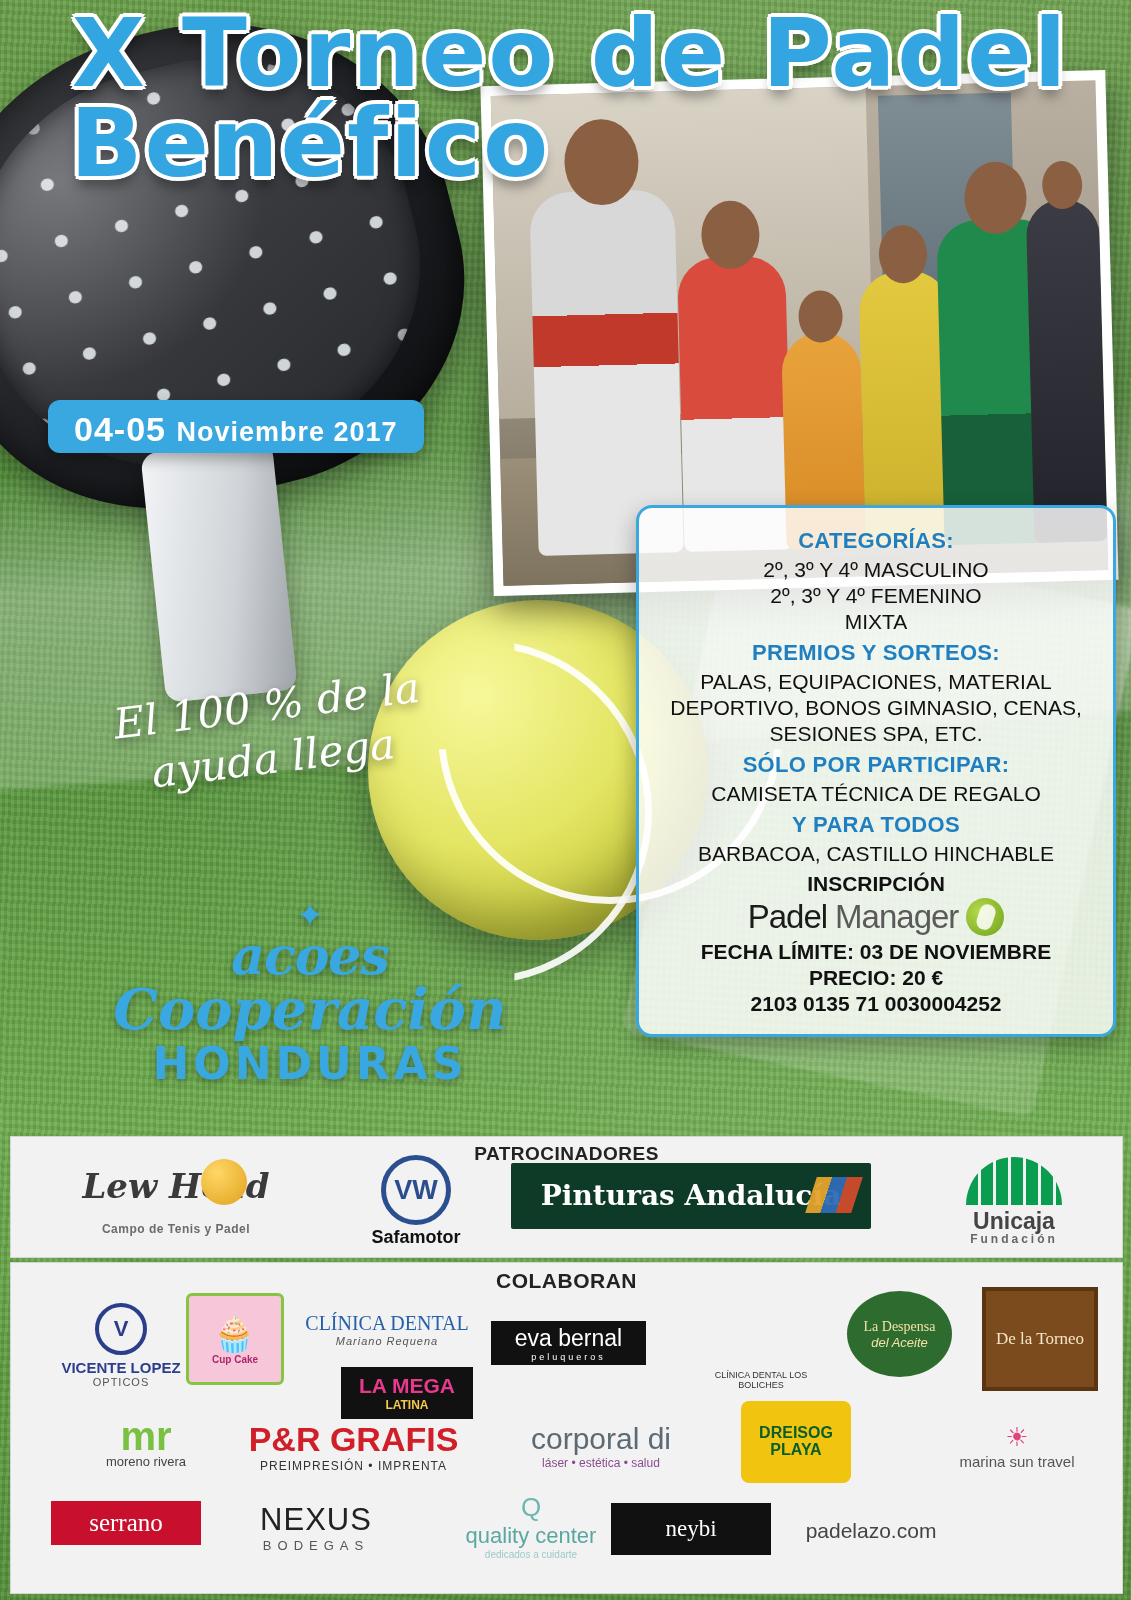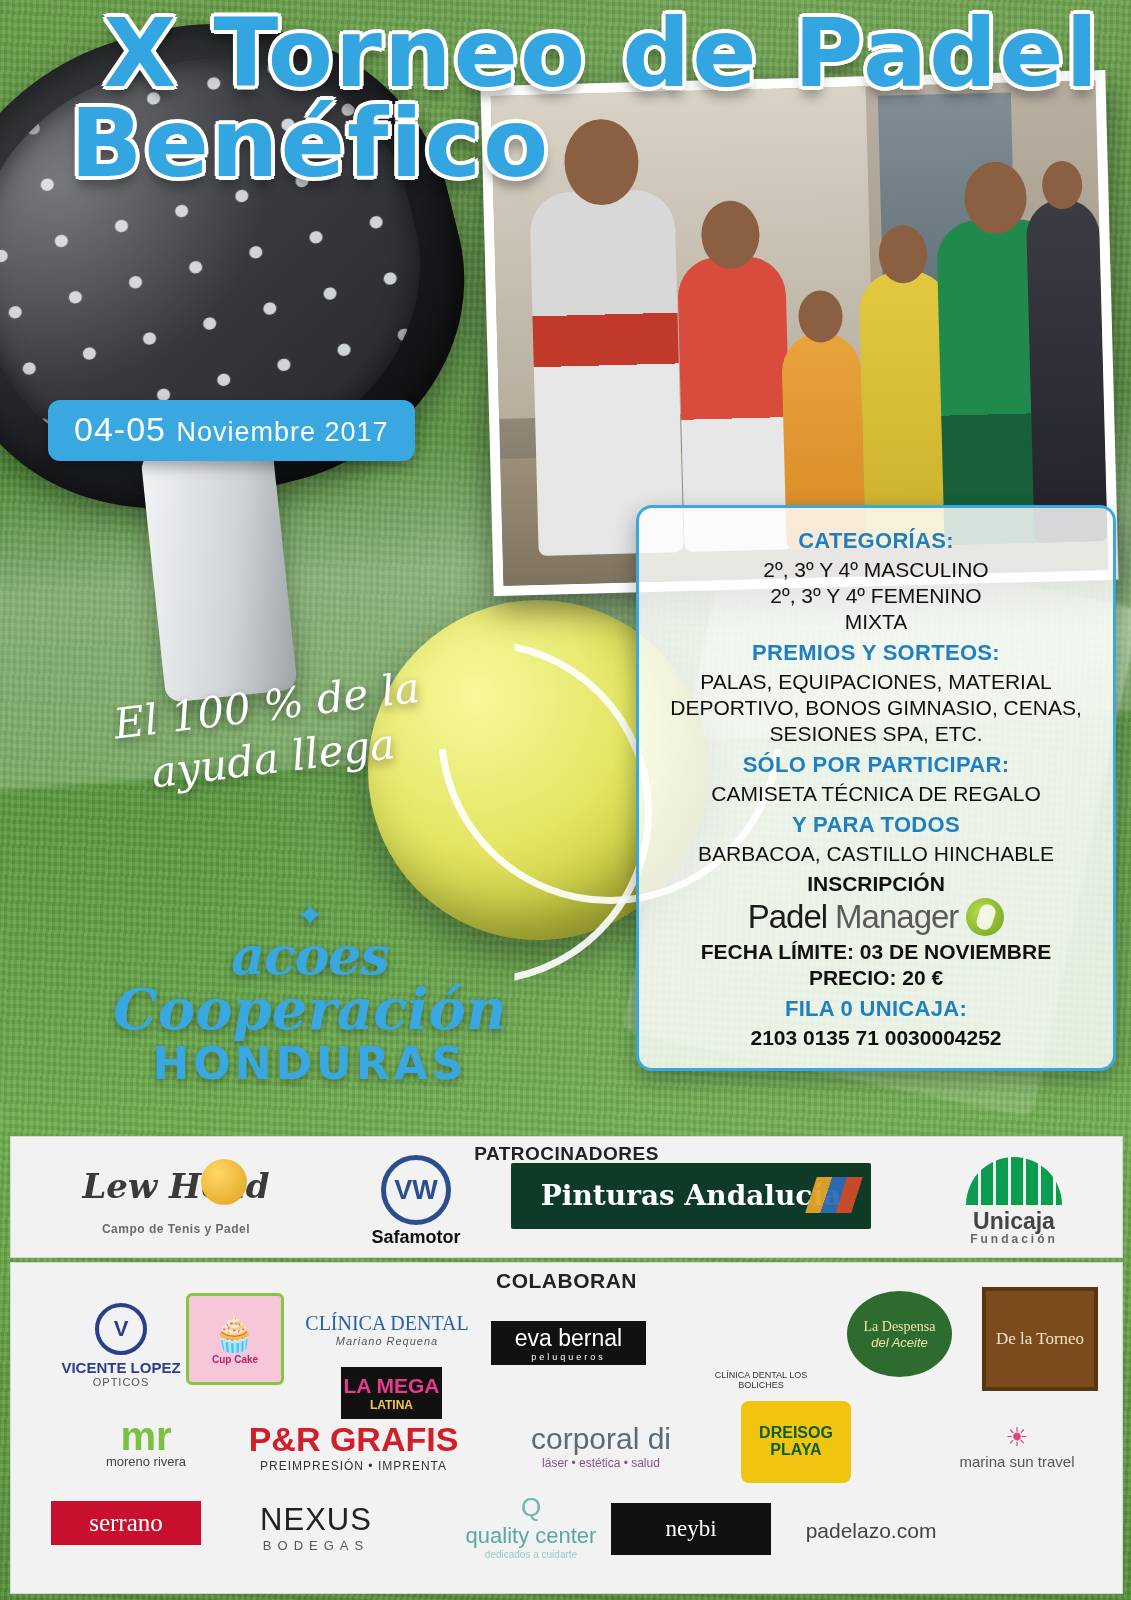--- a/index.html
+++ b/index.html
@@ -50,26 +50,26 @@
   
   .headline{position:absolute;left:40px;top:8px;width:1060px;text-align:center;z-index:6;pointer-events:none;}
   .headline .l1,.headline .l2{
      font-family:"DejaVu Sans",sans-serif;font-weight:bold;color:#33a5e0;
      letter-spacing:2px;line-height:.95;
      text-shadow:
         -3px -3px 0 #fff, 3px -3px 0 #fff, -3px 3px 0 #fff, 3px 3px 0 #fff,
         0 -4px 0 #fff, 0 4px 0 #fff, -4px 0 0 #fff, 4px 0 0 #fff,
         0 10px 12px rgba(0,0,0,.35);
   }
-  .headline .l1{font-size:95px;text-align:right;}
+  .headline .l1{font-size:95px;}
   .headline .l2{font-size:95px;text-align:left;margin-left:30px;}
 
   
   .date-badge{position:absolute;left:48px;top:400px;background:#3aa8e0;color:#fff;
-     border-radius:12px;padding:10px 26px 12px;font-size:34px;font-weight:normal;
+     border-radius:12px;padding:10px 26px 4px;font-size:34px;font-weight:bold;
      box-shadow:0 6px 14px rgba(0,0,0,.3);z-index:6;letter-spacing:1px;}
   .date-badge .sm{font-size:27px;}
 
   
   .photo{position:absolute;left:487px;top:78px;width:605px;height:490px;
      background:#fff;padding:10px;transform:rotate(-1.5deg);
      box-shadow:0 14px 34px rgba(0,0,0,.45);z-index:5;}
   .photo .img{width:100%;height:100%;position:relative;overflow:hidden;
      background:linear-gradient(180deg,#b9b0a2 0%,#a79c8c 45%,#8d8373 70%,#6d6457 100%);}
   .photo .wall{position:absolute;left:0;top:0;width:62%;height:66%;
@@ -232,21 +232,20 @@
   <div class="t">BARBACOA, CASTILLO HINCHABLE</div>
 
   <div class="t" style="font-weight:bold;margin-top:6px">INSCRIPCIÓN</div>
   <div class="pm">
     <span class="p1">Padel</span>
       <span class="p2">Manager</span>
     <span class="dot"></span>
   </div>
   <div class="t" style="font-weight:bold">FECHA LÍMITE: 03 DE NOVIEMBRE</div>
   <div class="t" style="font-weight:bold">PRECIO: 20 €</div>
-  <div class="h">FILA 0 UNICAJA:</div>
   <div class="t" style="font-weight:bold">2103 0135 71 0030004252</div>
 </div>
 
 <div class="band band1">
   <div class="band-title">PATROCINADORES</div>
 
   <div class="logo lh">
     <div class="circle"></div>
     <div class="n">Lew Hoad</div>
     <div class="s">Campo de Tenis y Padel</div>
@@ -299,21 +298,21 @@
 
   <div class="c-logo" style="left:836px;top:28px;width:105px;height:86px;border-radius:50%;background:#2e6b2e;color:#f2e3a8">
     <div style="font-size:14px;font-family:'Liberation Serif',serif">La Despensa</div>
     <div style="font-size:13px;font-style:italic">del Aceite</div>
   </div>
 
   <div class="c-logo" style="right:24px;top:24px;width:108px;height:96px;background:#7b4a1d;border:4px solid #5a3512;color:#f4e6c8">
     <div style="font-size:17px;font-family:'Liberation Serif',serif;line-height:1.1">De la Torneo</div>
   </div>
 
-  <div class="c-logo" style="left:330px;top:104px;width:101px;height:52px;background:#111">
+  <div class="c-logo" style="left:330px;top:104px;width:132px;height:52px;background:#111">
     <div style="font-size:21px;color:#e83a8c;font-weight:bold">LA MEGA</div>
     <div style="font-size:12px;color:#f2c94c;font-weight:bold">LATINA</div>
   </div>
 
   <div class="c-logo" style="left:80px;top:140px;width:110px;height:80px">
     <div style="font-size:40px;font-weight:bold;color:#7ac143;line-height:.9">mr</div>
     <div style="font-size:13px;color:#444">moreno rivera</div>
   </div>
 
   <div class="c-logo" style="left:230px;top:148px;width:225px;height:70px">

